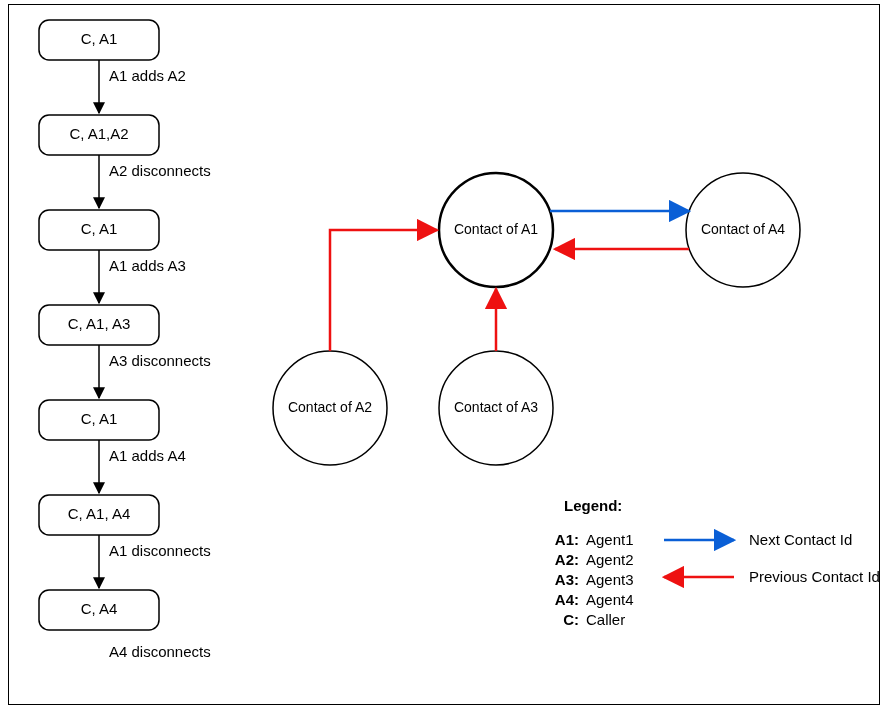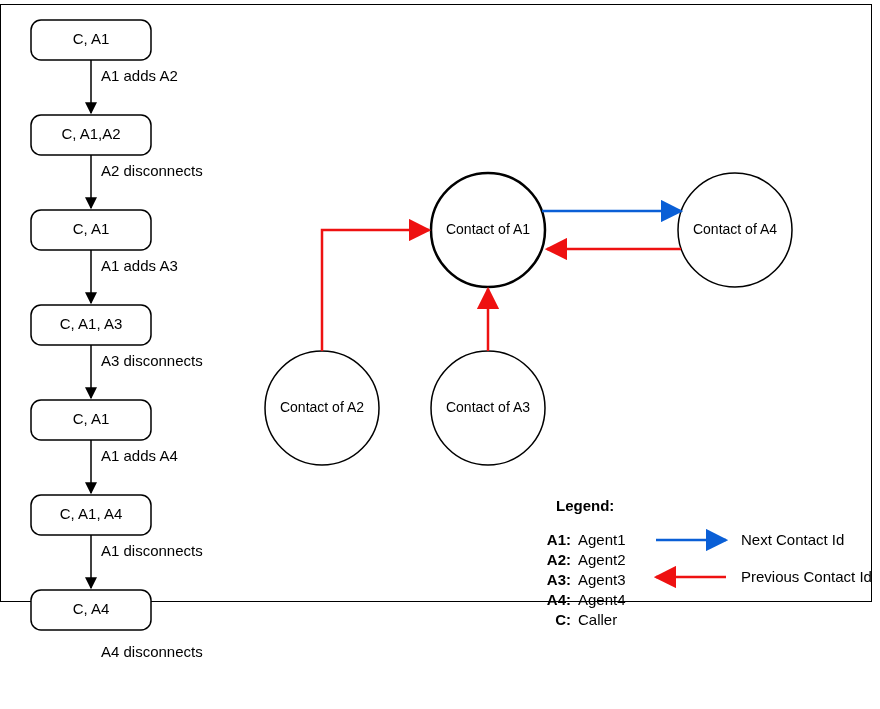--- a/index.html
+++ b/index.html
@@ -9,24 +9,24 @@
     font-family: Arial, Helvetica, sans-serif;
   }
   .canvas {
     position: relative;
     width: 880px;
     height: 709px;
     box-sizing: border-box;
   }
   .frame {
     position: absolute;
-    left: 0;
+    left: 8px;
     top: 4px;
     width: 872px;
-    height: 598px;
+    height: 701px;
     border: 1.5px solid #000;
     box-sizing: border-box;
     background: #fff;
   }
   svg { display: block; }
   text { font-family: Arial, Helvetica, sans-serif; }
   .box-label { font-size: 15px; }
   .edge-label { font-size: 15px; }
   .circle-label { font-size: 14px; }
   .legend-title { font-size: 15px; font-weight: bold; }

